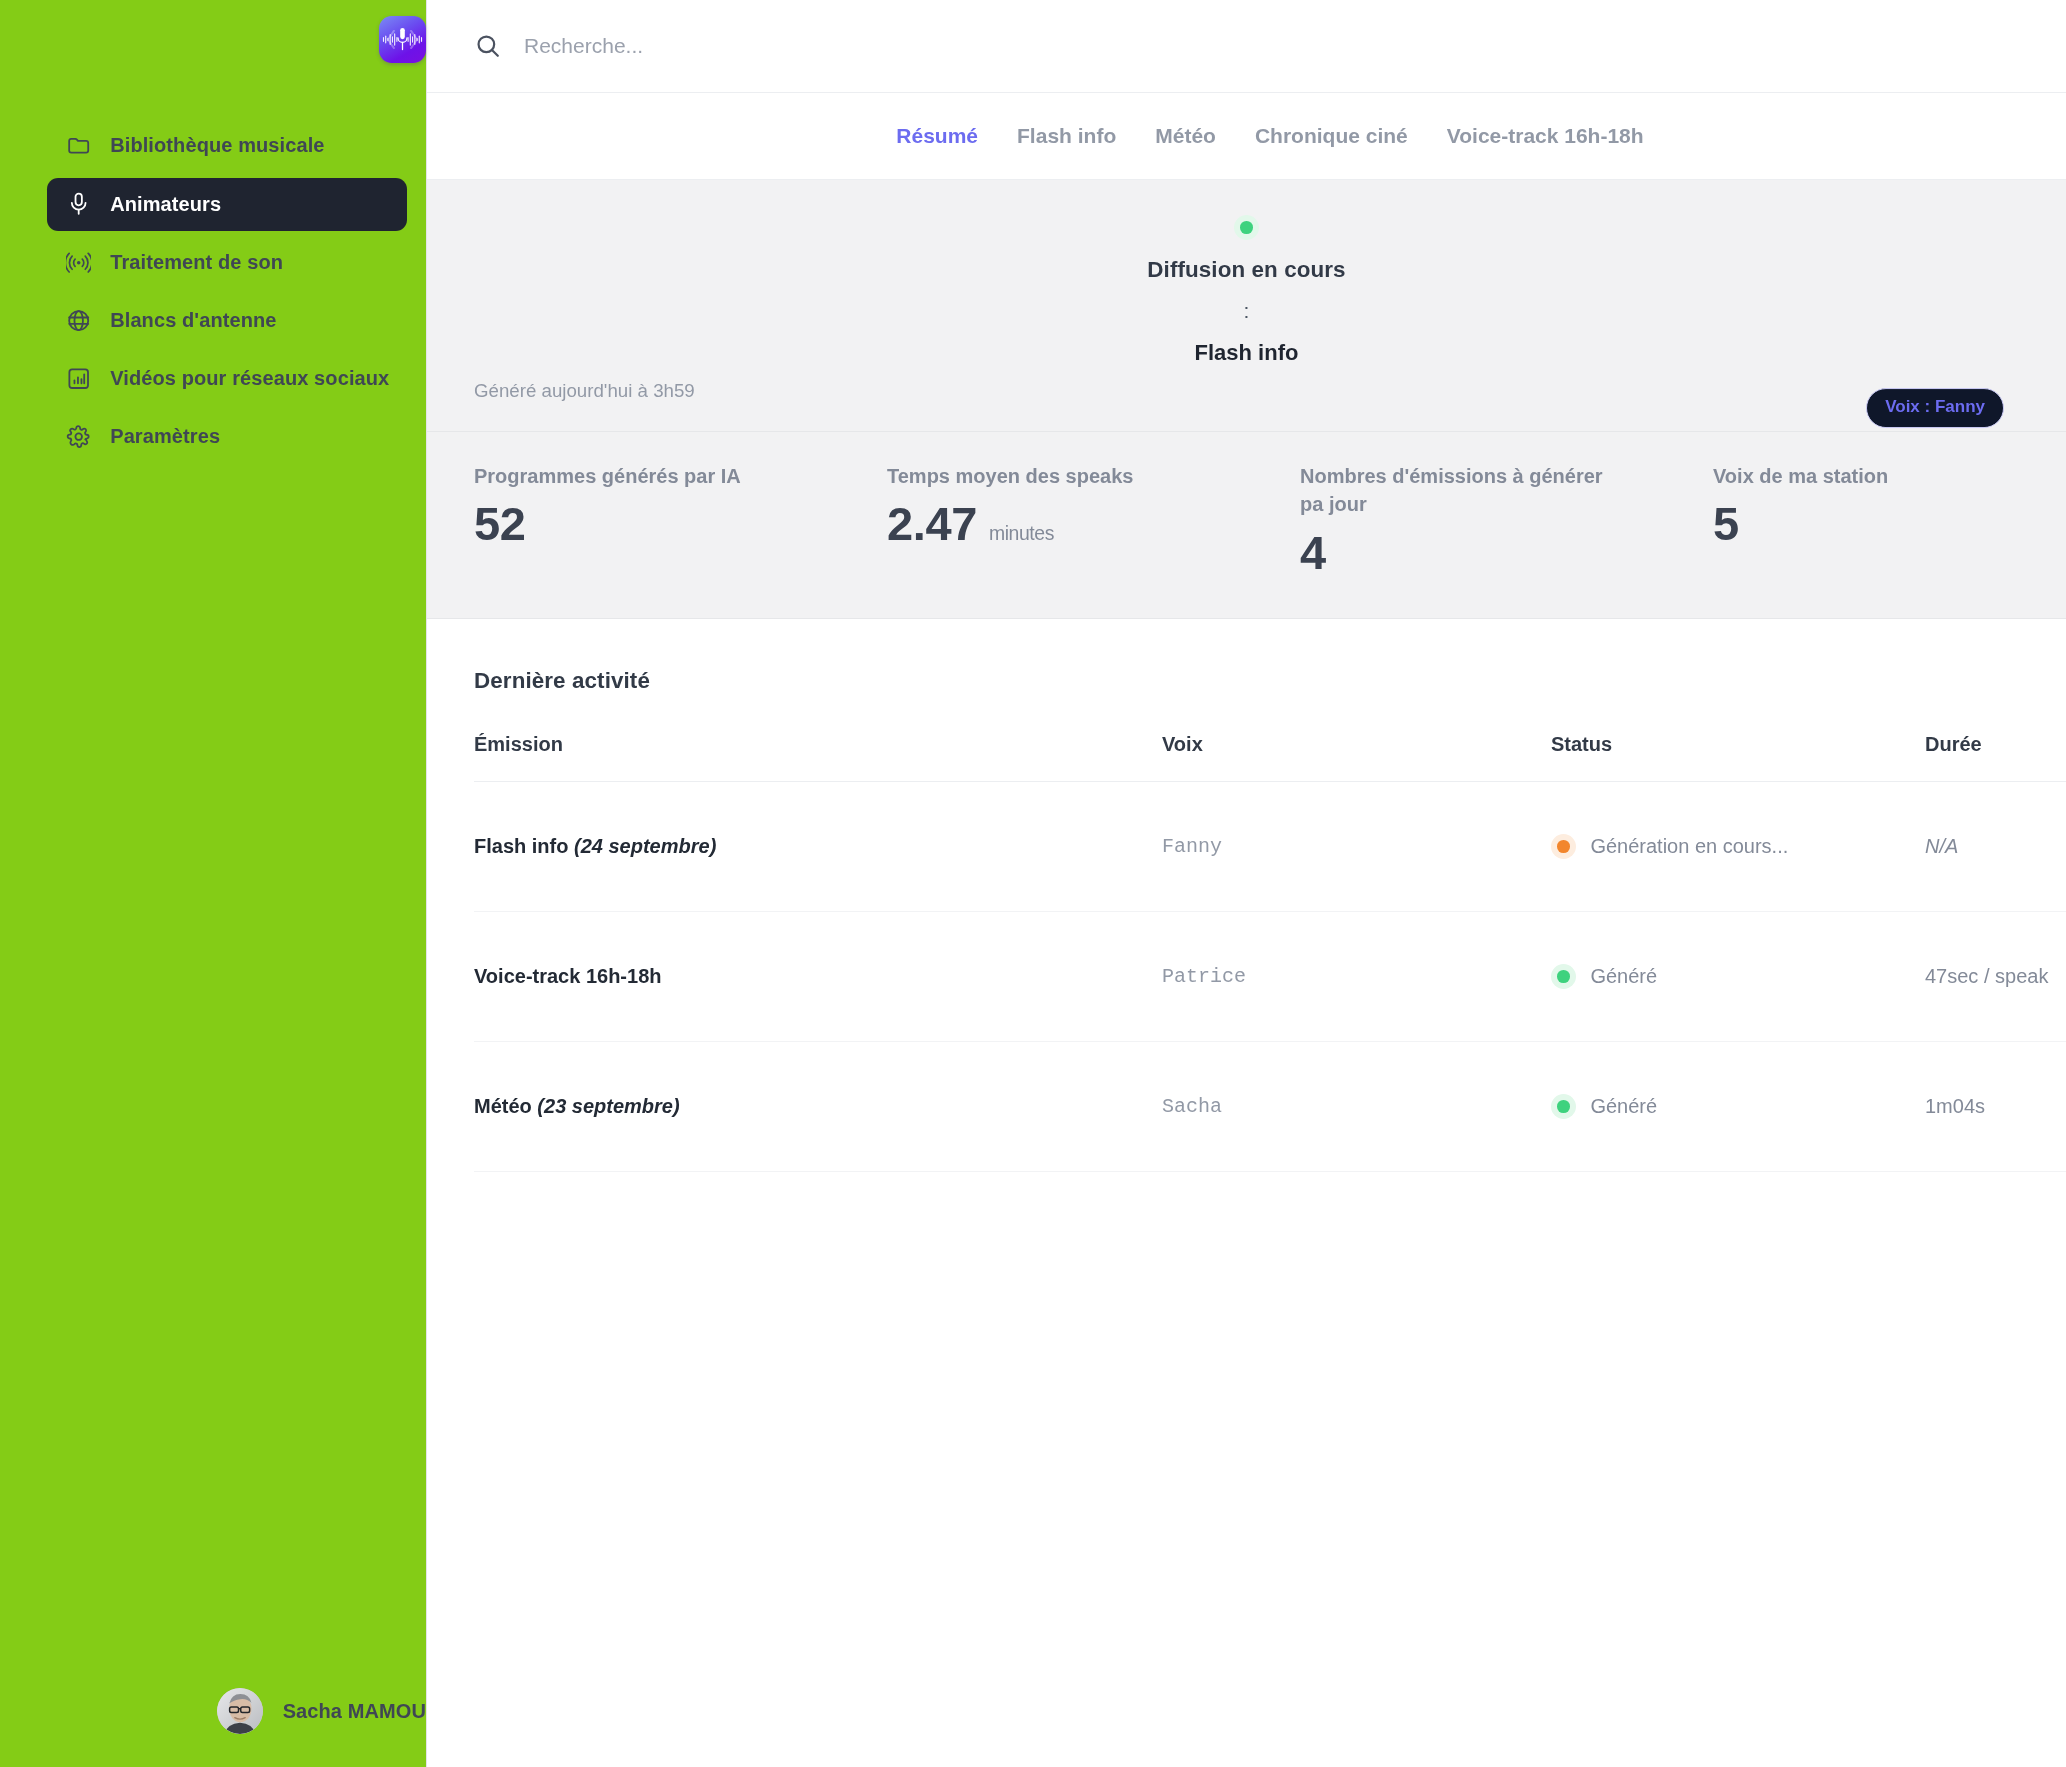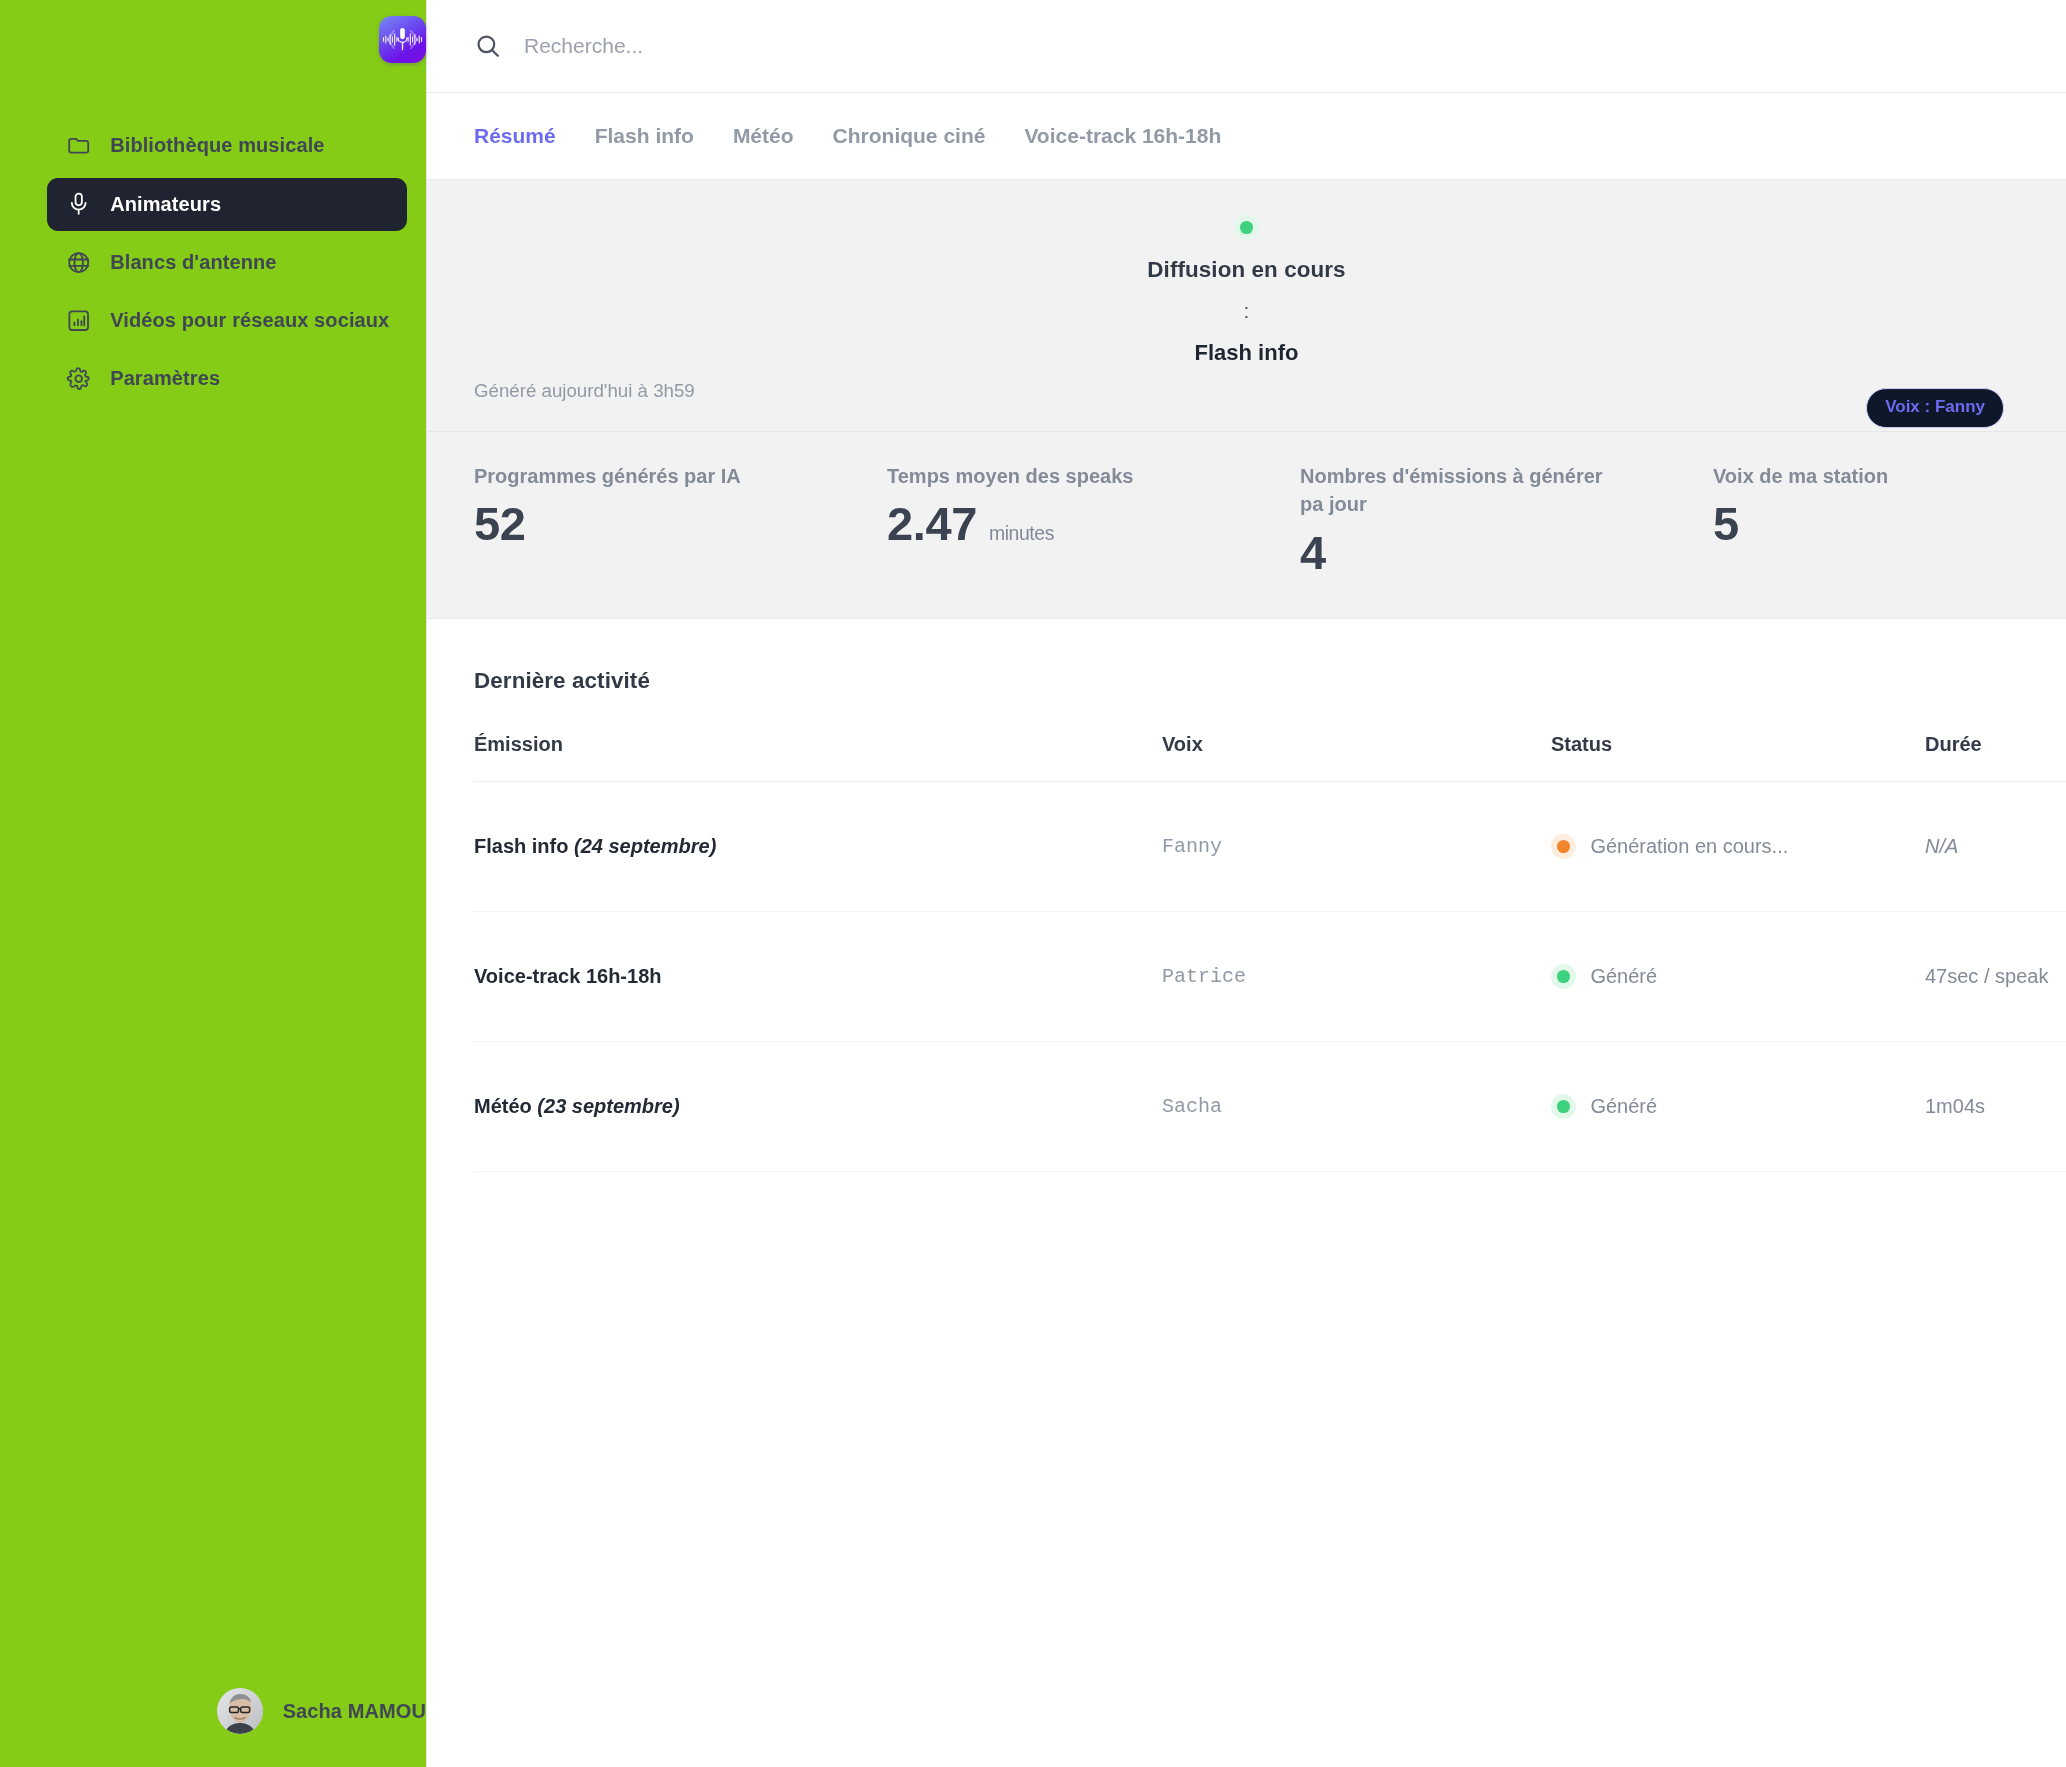--- a/index.html
+++ b/index.html
@@ -135,20 +135,21 @@
 
   .tabs {
     height: 87px;
     flex: 0 0 87px;
     display: flex;
     align-items: center;
     gap: 39px;
     padding: 0 0 0 47px;
     border-bottom: 1.5px solid #eceef1;
     background: #ffffff;
+    justify-content: center;
   }
   .tab {
     font-size: 21px;
     font-weight: 600;
     color: #9299a6;
     cursor: pointer;
     white-space: nowrap;
   }
   .tab.active { color: #6c6cf0; }
 
@@ -351,20 +352,34 @@
         <span class="ico">
           <svg viewBox="0 0 24 24" fill="none" stroke="currentColor" stroke-width="1.7" stroke-linecap="round" stroke-linejoin="round">
             <rect x="9" y="2.5" width="6" height="11" rx="3"></rect>
             <path d="M5.5 11.2a6.5 6.5 0 0 0 13 0"></path>
             <line x1="12" y1="17.7" x2="12" y2="21.5"></line>
           </svg>
         </span>
         <span>Animateurs</span>
       </div>
 
+      <div class="nav-item">
+        <span class="ico">
+          <svg viewBox="0 0 24 24" fill="none" stroke="currentColor" stroke-width="1.6" stroke-linecap="round" stroke-linejoin="round">
+            <circle cx="12" cy="12" r="1.7" fill="currentColor" stroke="none"></circle>
+            <path d="M8.6 8.6a4.8 4.8 0 0 0 0 6.8"></path>
+            <path d="M15.4 8.6a4.8 4.8 0 0 1 0 6.8"></path>
+            <path d="M5.8 5.8a8.8 8.8 0 0 0 0 12.4"></path>
+            <path d="M18.2 5.8a8.8 8.8 0 0 1 0 12.4"></path>
+            <path d="M3 3.2a12.6 12.6 0 0 0 0 17.6"></path>
+            <path d="M21 3.2a12.6 12.6 0 0 1 0 17.6"></path>
+          </svg>
+        </span>
+        <span>Traitement de son</span>
+      </div>
 
       <div class="nav-item">
         <span class="ico">
           <svg viewBox="0 0 24 24" fill="none" stroke="currentColor" stroke-width="1.7" stroke-linecap="round" stroke-linejoin="round">
             <circle cx="12" cy="12" r="9"></circle>
             <ellipse cx="12" cy="12" rx="4" ry="9"></ellipse>
             <line x1="3" y1="9" x2="21" y2="9"></line>
             <line x1="3" y1="15" x2="21" y2="15"></line>
           </svg>
         </span>

